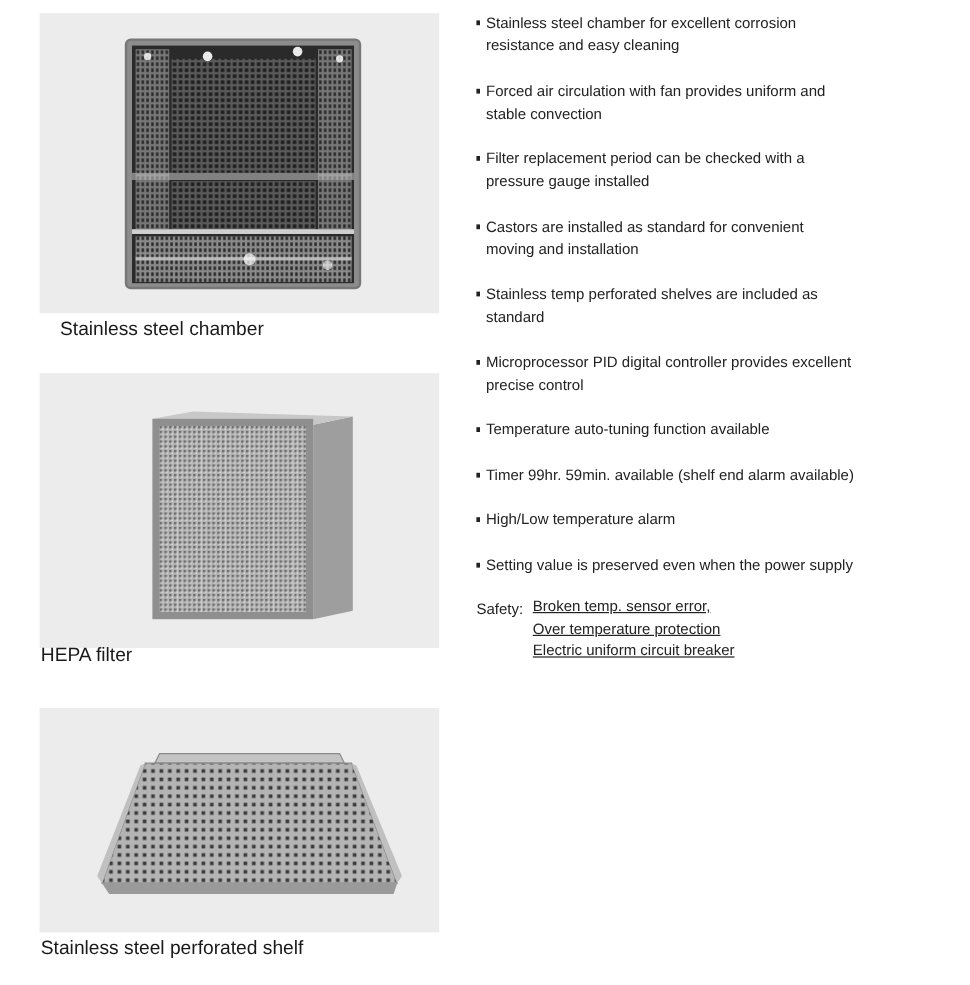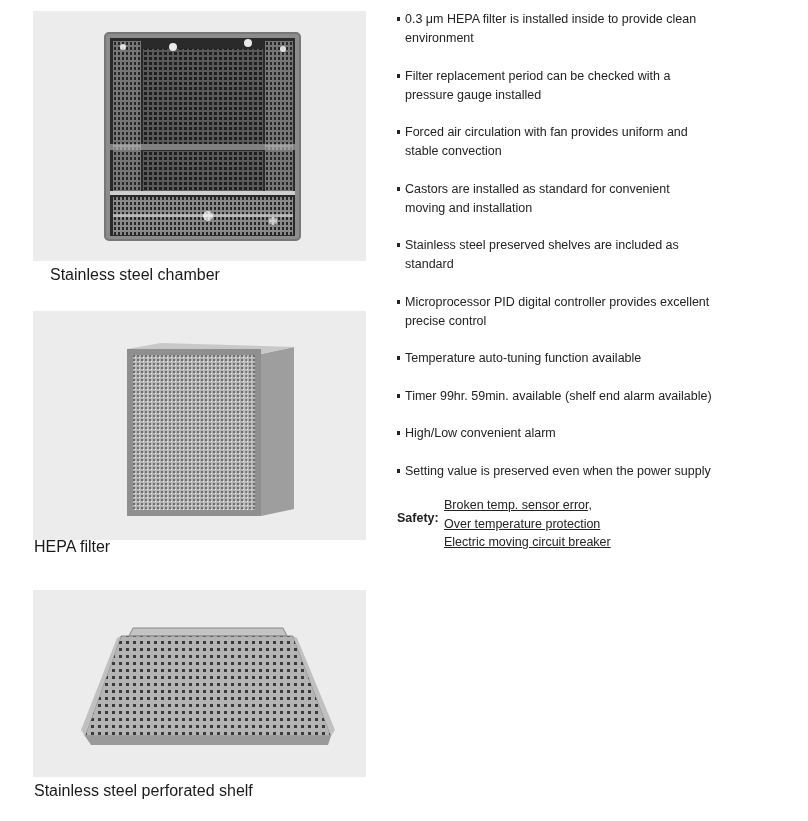--- a/index.html
+++ b/index.html
@@ -11,21 +11,21 @@
   #photo2 { top: 311px; height: 229px; }
   #photo3 { top: 590px; height: 187px; }
   .caption { position: absolute; left: 34px; font-size: 16px; color: #1a1a1a; }
   #cap1 { top: 266px; margin-left: 16px; }
   #cap2 { top: 538px; }
   #cap3 { top: 782px; }
   .features { position: absolute; left: 397px; top: 10px; width: 340px; font-size: 12.5px; line-height: 19px; color: #222; }
   .feat { position: relative; padding-left: 8px; margin-bottom: 18.5px; }
   .feat .bullet { position: absolute; left: 0; top: 7px; width: 3px; height: 4px; background: #222; }
   .safety { position: relative; margin-top: -3px; line-height: 18.5px; }
-  .safety .lbl { position: absolute; left: 0; top: 13px; font-weight: bold; }
+  .safety .lbl { position: absolute; left: 0; top: 3px; font-weight: normal; }
   .safety .lines { margin-left: 47px; text-decoration: underline; }
 </style>
 </head>
 <body>
 
 <div class="photo" id="photo1">
   <svg width="333" height="250">
     <defs>
       <pattern id="grid1" width="5" height="5" patternUnits="userSpaceOnUse">
         <rect width="5" height="5" fill="#5a5a5a"></rect>
@@ -99,66 +99,66 @@
     <polygon points="52,146 298,146 295,155 58,155" fill="#9a9a9a"></polygon>
     <polygon points="88,46 52,146 48,140 84,48" fill="#c0c0c0"></polygon>
     <polygon points="260,46 298,146 302,140 264,48" fill="#c0c0c0"></polygon>
   </svg>
 </div>
 <div class="caption" id="cap3">Stainless steel perforated shelf</div>
 
 <div class="features">
   <div class="feat">
       <span class="bullet"></span>
-      <div>0.3 μm HEPA filter is installed inside to provide clean</div>
-      <div>environment</div>
+      <div>Stainless steel chamber for excellent corrosion</div>
+      <div>resistance and easy cleaning</div>
+    </div>
+  <div class="feat">
+      <span class="bullet"></span>
+      <div>Forced air circulation with fan provides uniform and</div>
+      <div>stable convection</div>
     </div>
   <div class="feat">
       <span class="bullet"></span>
       <div>Filter replacement period can be checked with a</div>
       <div>pressure gauge installed</div>
     </div>
   <div class="feat">
       <span class="bullet"></span>
-      <div>Forced air circulation with fan provides uniform and</div>
-      <div>stable convection</div>
-    </div>
-  <div class="feat">
-      <span class="bullet"></span>
       <div>Castors are installed as standard for convenient</div>
       <div>moving and installation</div>
     </div>
   <div class="feat">
       <span class="bullet"></span>
-      <div>Stainless steel preserved shelves are included as</div>
+      <div>Stainless temp perforated shelves are included as</div>
       <div>standard</div>
     </div>
   <div class="feat">
       <span class="bullet"></span>
       <div>Microprocessor PID digital controller provides excellent</div>
       <div>precise control</div>
     </div>
   <div class="feat">
       <span class="bullet"></span>
       <div>Temperature auto-tuning function available</div>
     </div>
   <div class="feat">
       <span class="bullet"></span>
       <div>Timer 99hr. 59min. available (shelf end alarm available)</div>
     </div>
   <div class="feat">
       <span class="bullet"></span>
-      <div>High/Low convenient alarm</div>
+      <div>High/Low temperature alarm</div>
     </div>
   <div class="feat">
       <span class="bullet"></span>
       <div>Setting value is preserved even when the power supply</div>
     </div>
 
   <div class="safety">
     <span class="lbl">Safety:</span>
     <div class="lines">
       <div>Broken temp. sensor error,</div>
       <div>Over temperature protection</div>
-      <div>Electric moving circuit breaker</div>
+      <div>Electric uniform circuit breaker</div>
     </div>
   </div>
 </div>
 
 </body></html>

